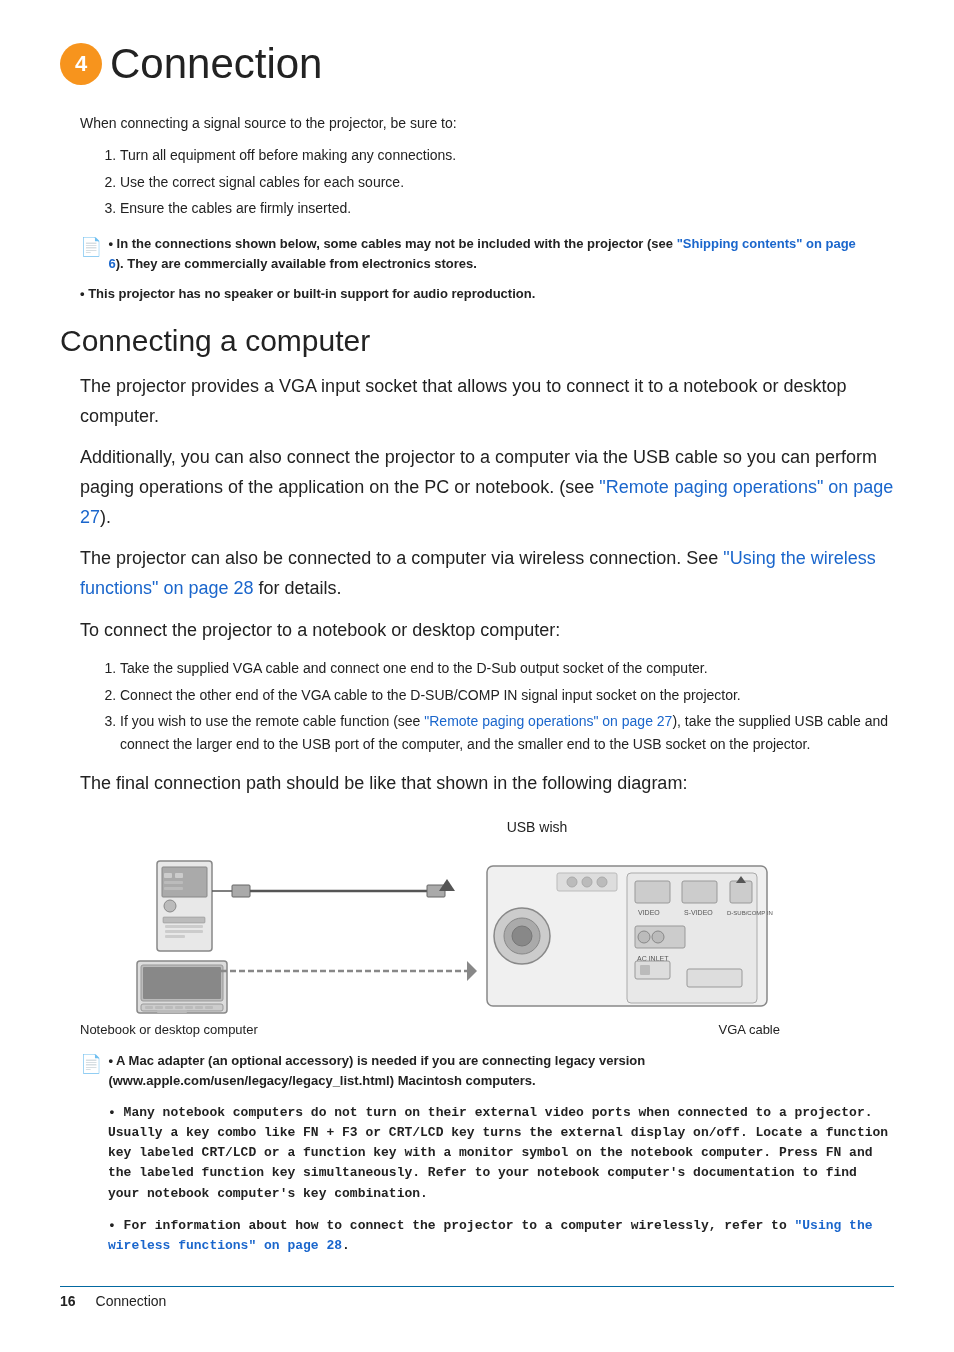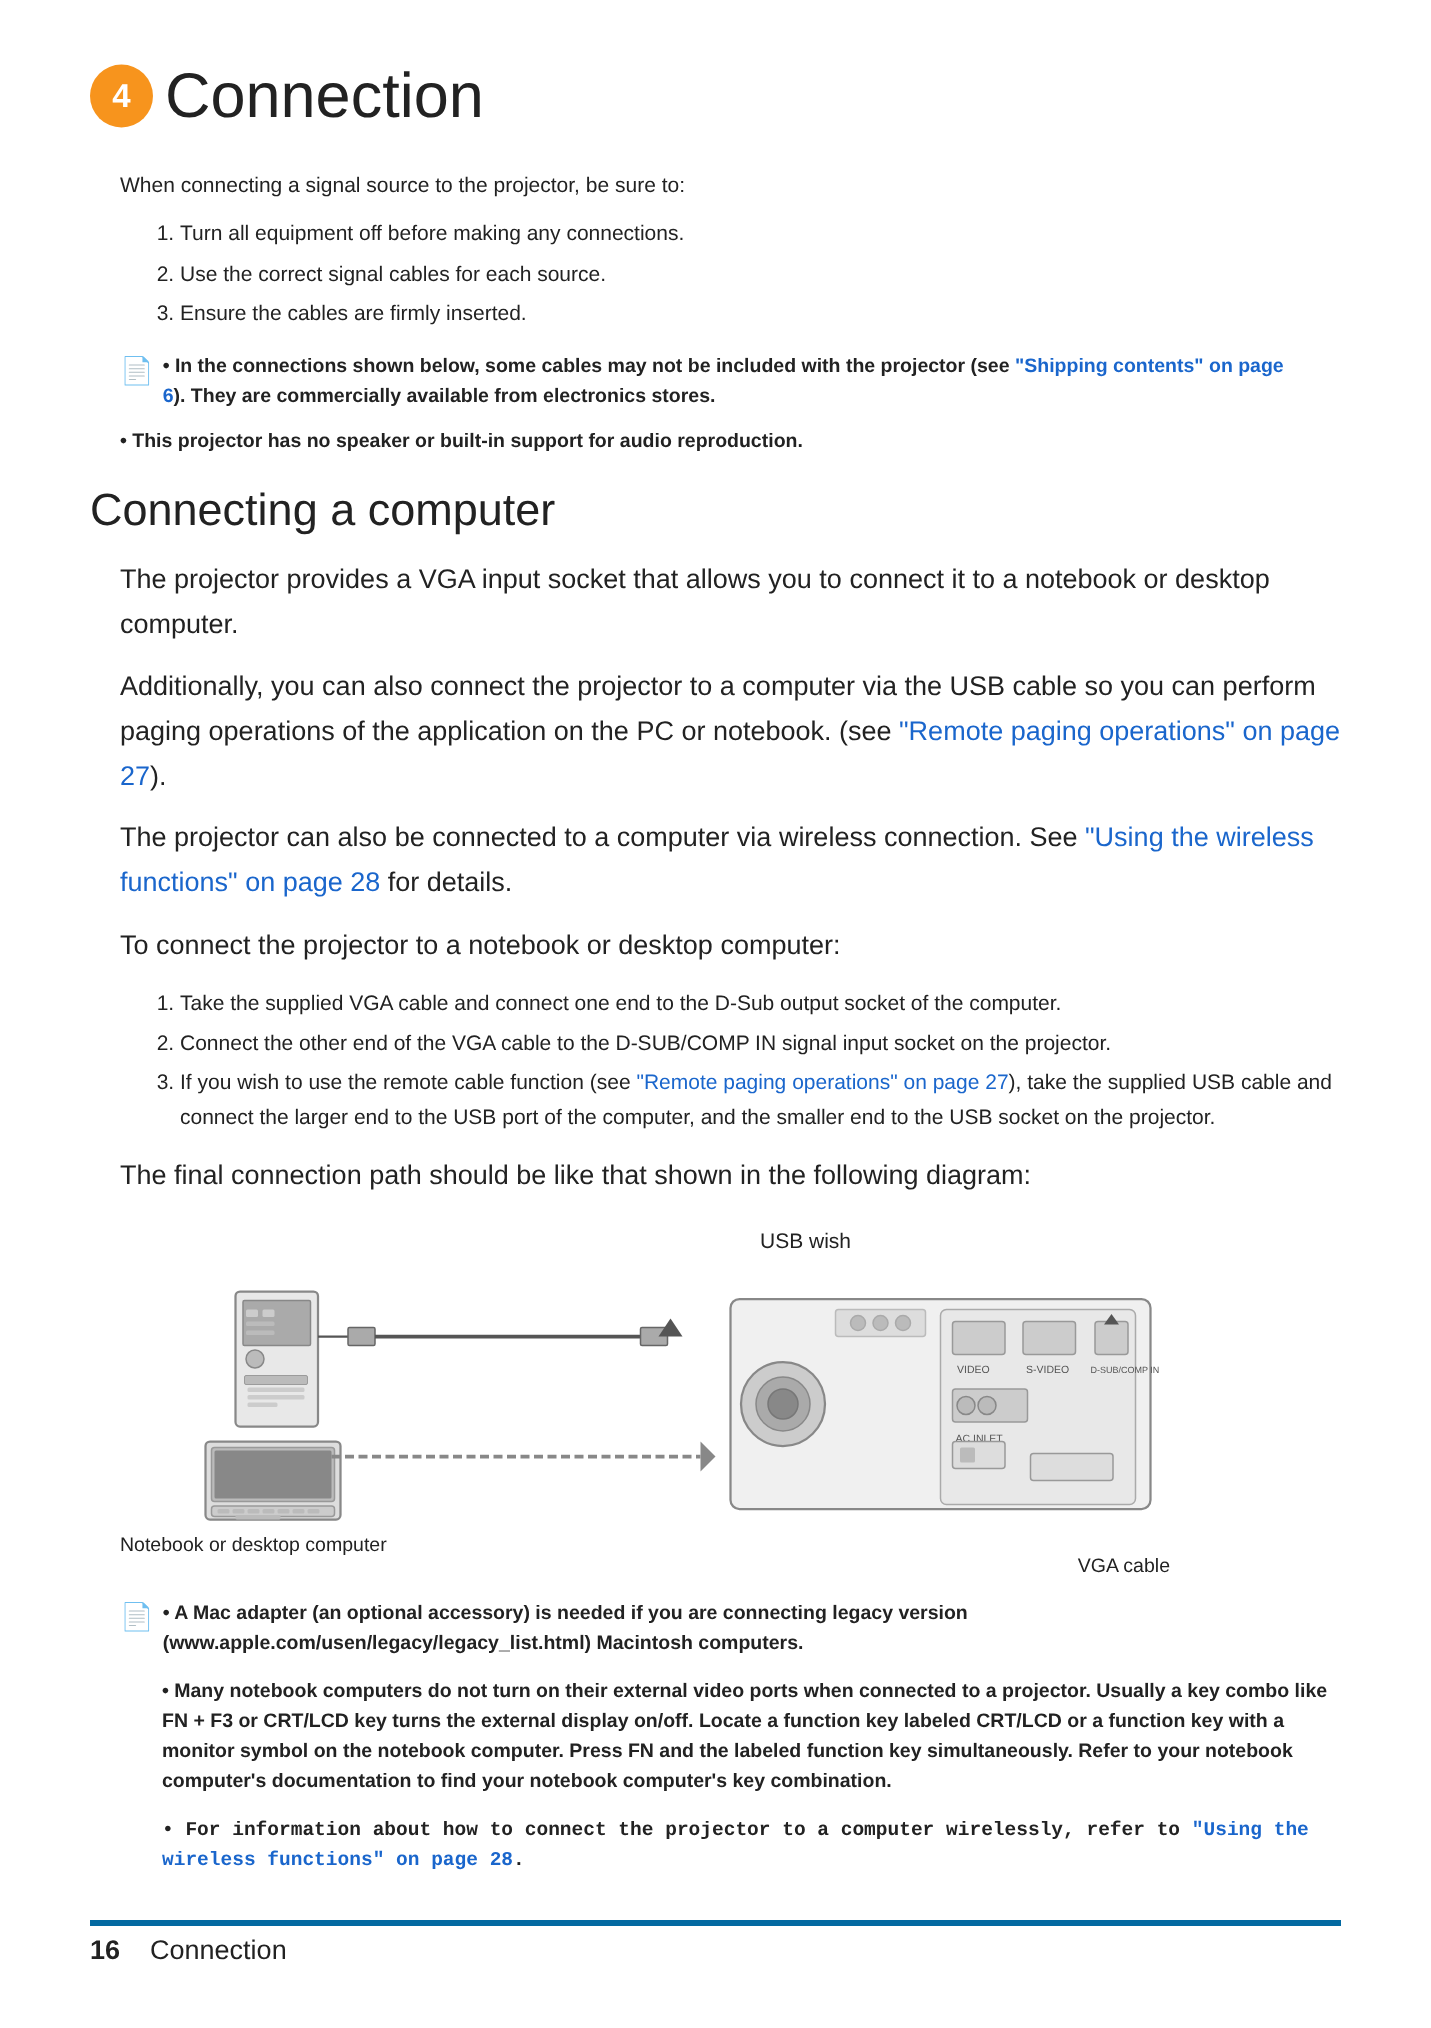--- a/index.html
+++ b/index.html
@@ -134,21 +134,20 @@
       width: 700px;
       margin-top: 6px;
     }
     .diagram-label-left {
       font-size: 13px;
       color: #222;
     }
     .diagram-label-right {
       font-size: 13px;
       color: #222;
-      margin-top: 14px;
     }
 
     
     .footer-notes {
       margin-top: 14px;
       margin-left: 20px;
     }
     .footer-note-item {
       display: flex;
       align-items: flex-start;
@@ -159,23 +158,23 @@
     .footer-note-icon {
       flex-shrink: 0;
       margin-right: 6px;
       font-size: 18px;
       color: #888;
     }
 
     
     .page-footer {
       margin-top: 30px;
-      border-top: 4px solid #0369a1;
+      border-top: 1px solid #0369a1;
       padding-top: 6px;
-      font-size: 18px;
+      font-size: 14px;
       display: flex;
       align-items: center;
       gap: 20px;
     }
     .page-num {
       font-weight: bold;
     }
   </style>
 </head>
 <body>
@@ -327,21 +326,21 @@
 <div class="footer-notes">
 
   <div class="footer-note-item">
     <span class="footer-note-icon">📄</span>
     <div style="font-size:13px;line-height:1.55;">
       <strong>• A Mac adapter (an optional accessory) is needed if you are connecting legacy version (www.apple.com/usen/legacy/legacy_list.html) Macintosh computers.</strong>
     </div>
   </div>
 
   <div class="footer-note-item">
-    <div style="font-size:13px;line-height:1.55;margin-left:28px;">
+    <div style="font-size:13px;line-height:1.55;margin-left:28px;font-family:Liberation Mono, monospace;">
       <strong>• Many notebook computers do not turn on their external video ports when connected to a projector. Usually a key combo like FN + F3 or CRT/LCD key turns the external display on/off. Locate a function key labeled CRT/LCD or a function key with a monitor symbol on the notebook computer. Press FN and the labeled function key simultaneously. Refer to your notebook computer's documentation to find your notebook computer's key combination.</strong>
     </div>
   </div>
 
   <div class="footer-note-item">
     <div style="font-size:13px;line-height:1.55;margin-left:28px;font-family:Liberation Mono, monospace;">
       <strong>• For information about how to connect the projector to a computer wirelessly, refer to <a class="link-blue" href="#">"Using the wireless functions" on page 28</a>.</strong>
     </div>
   </div>
 </div>

